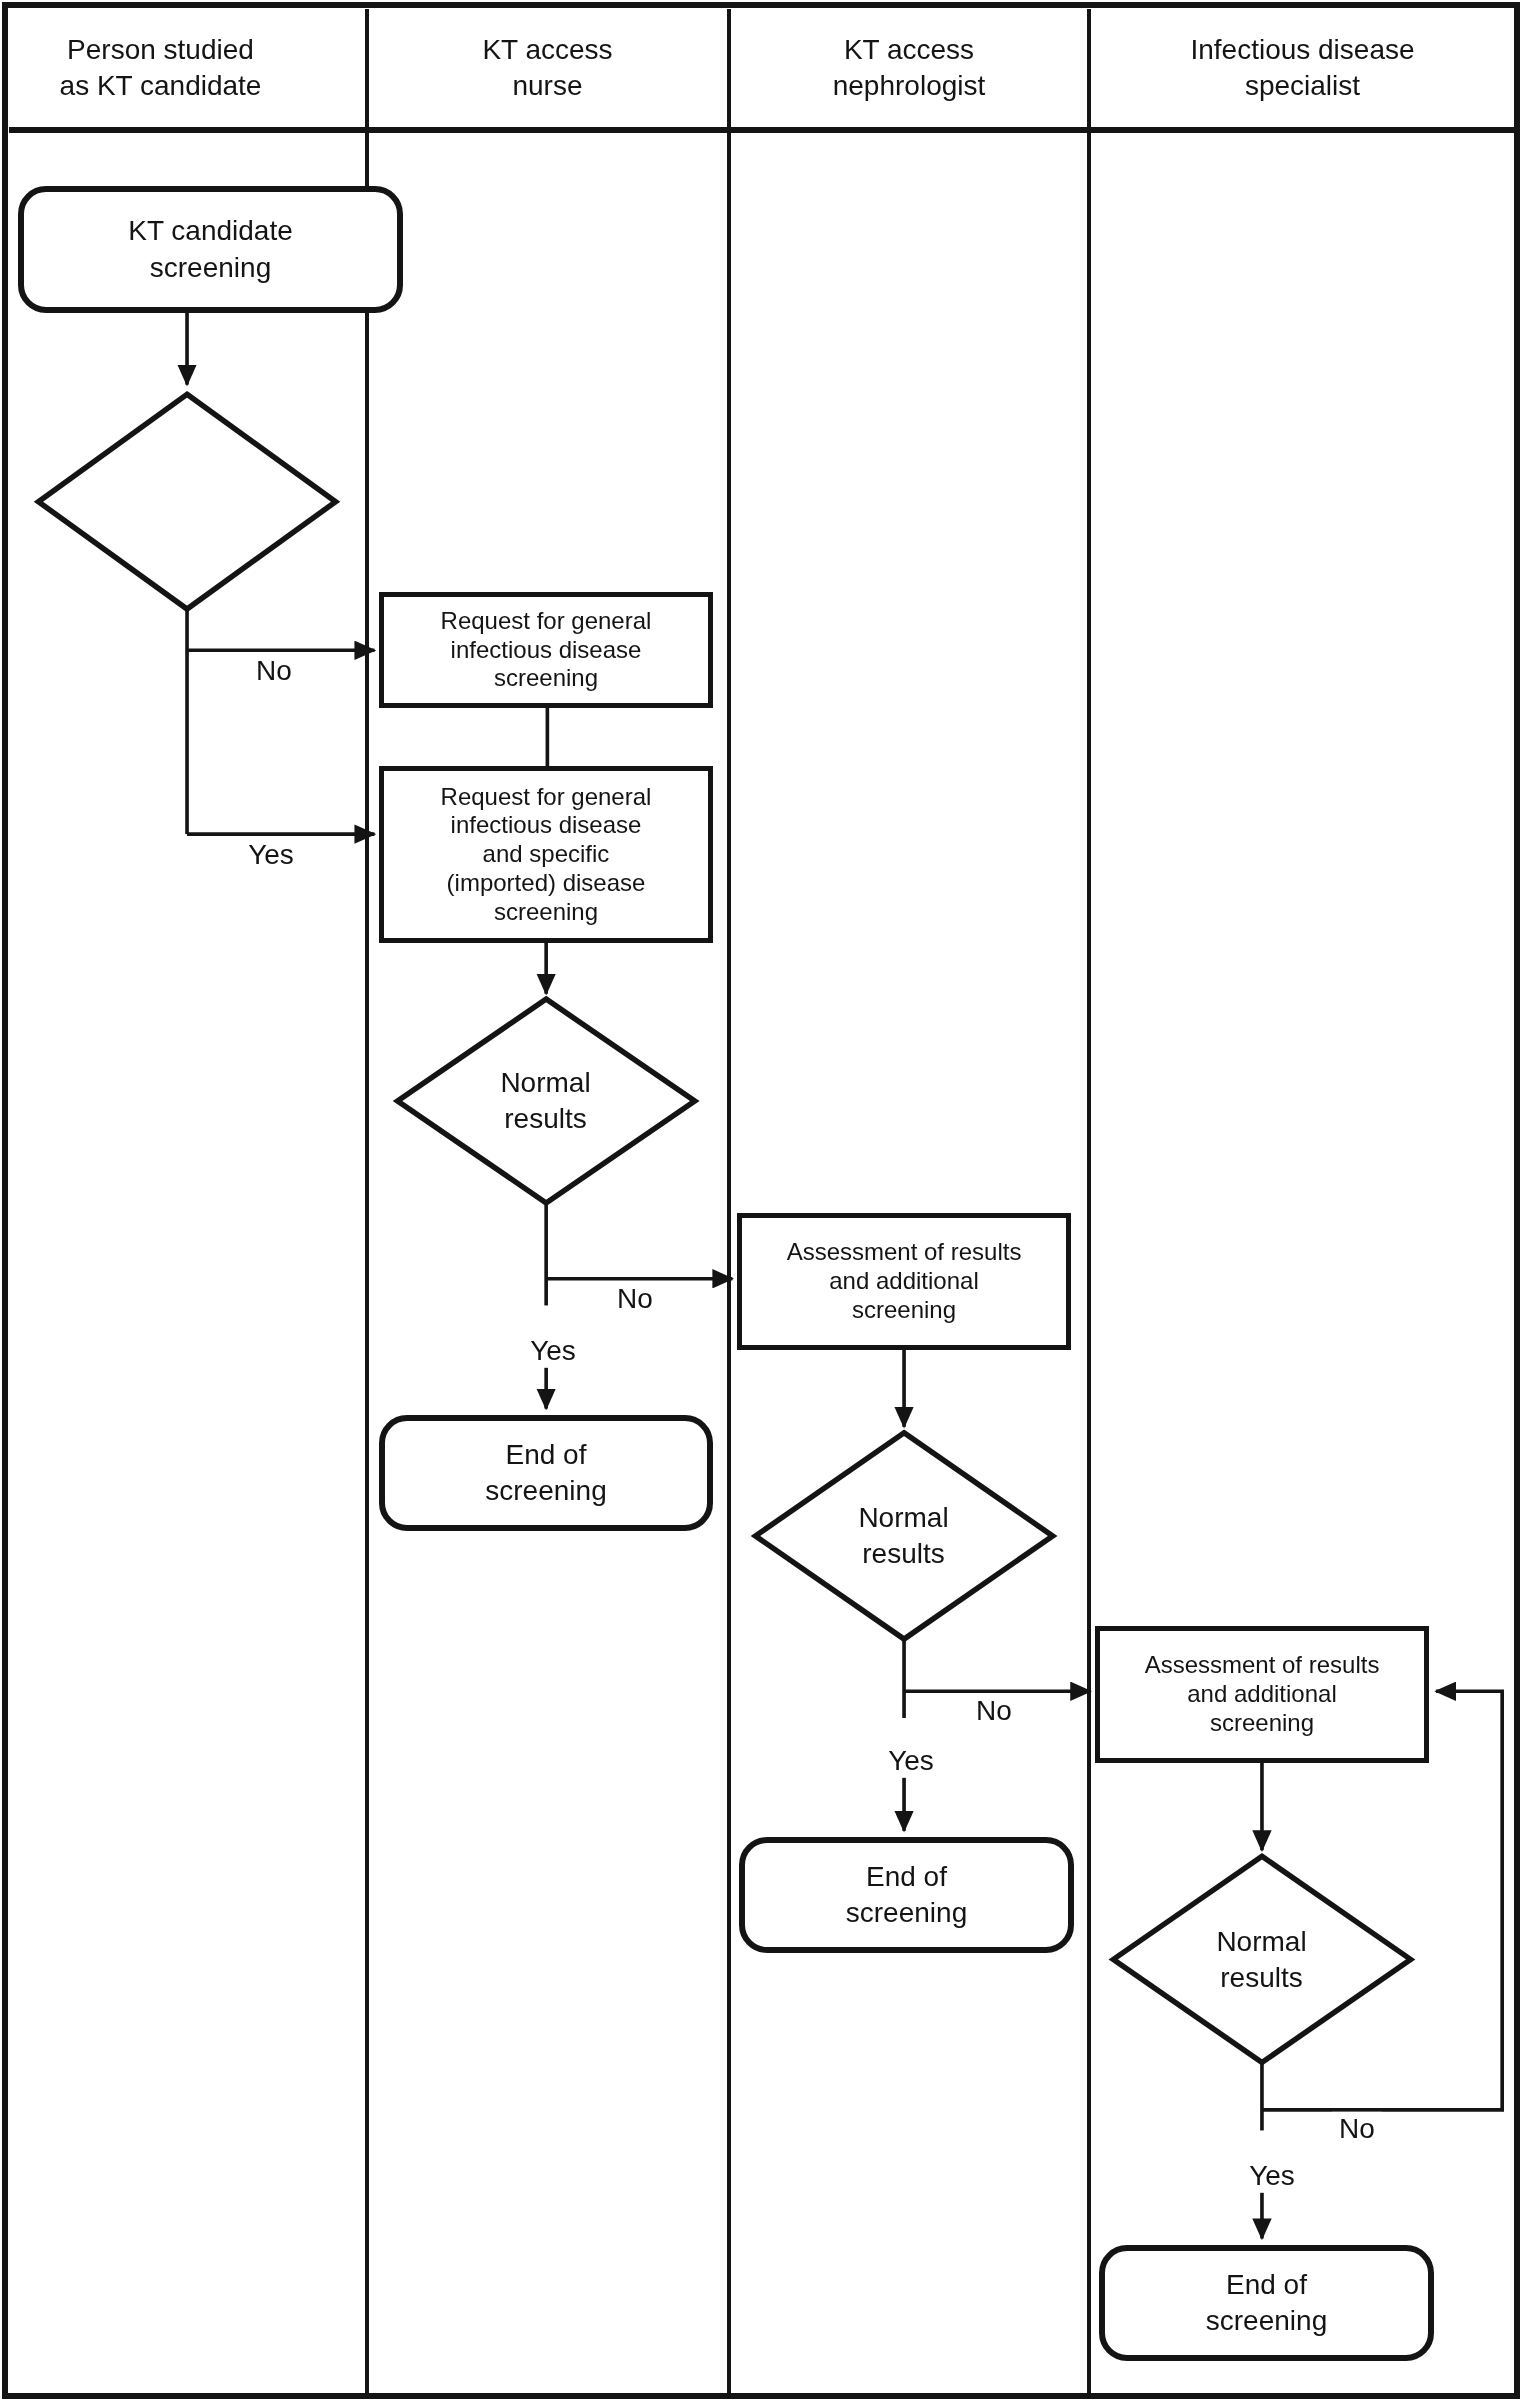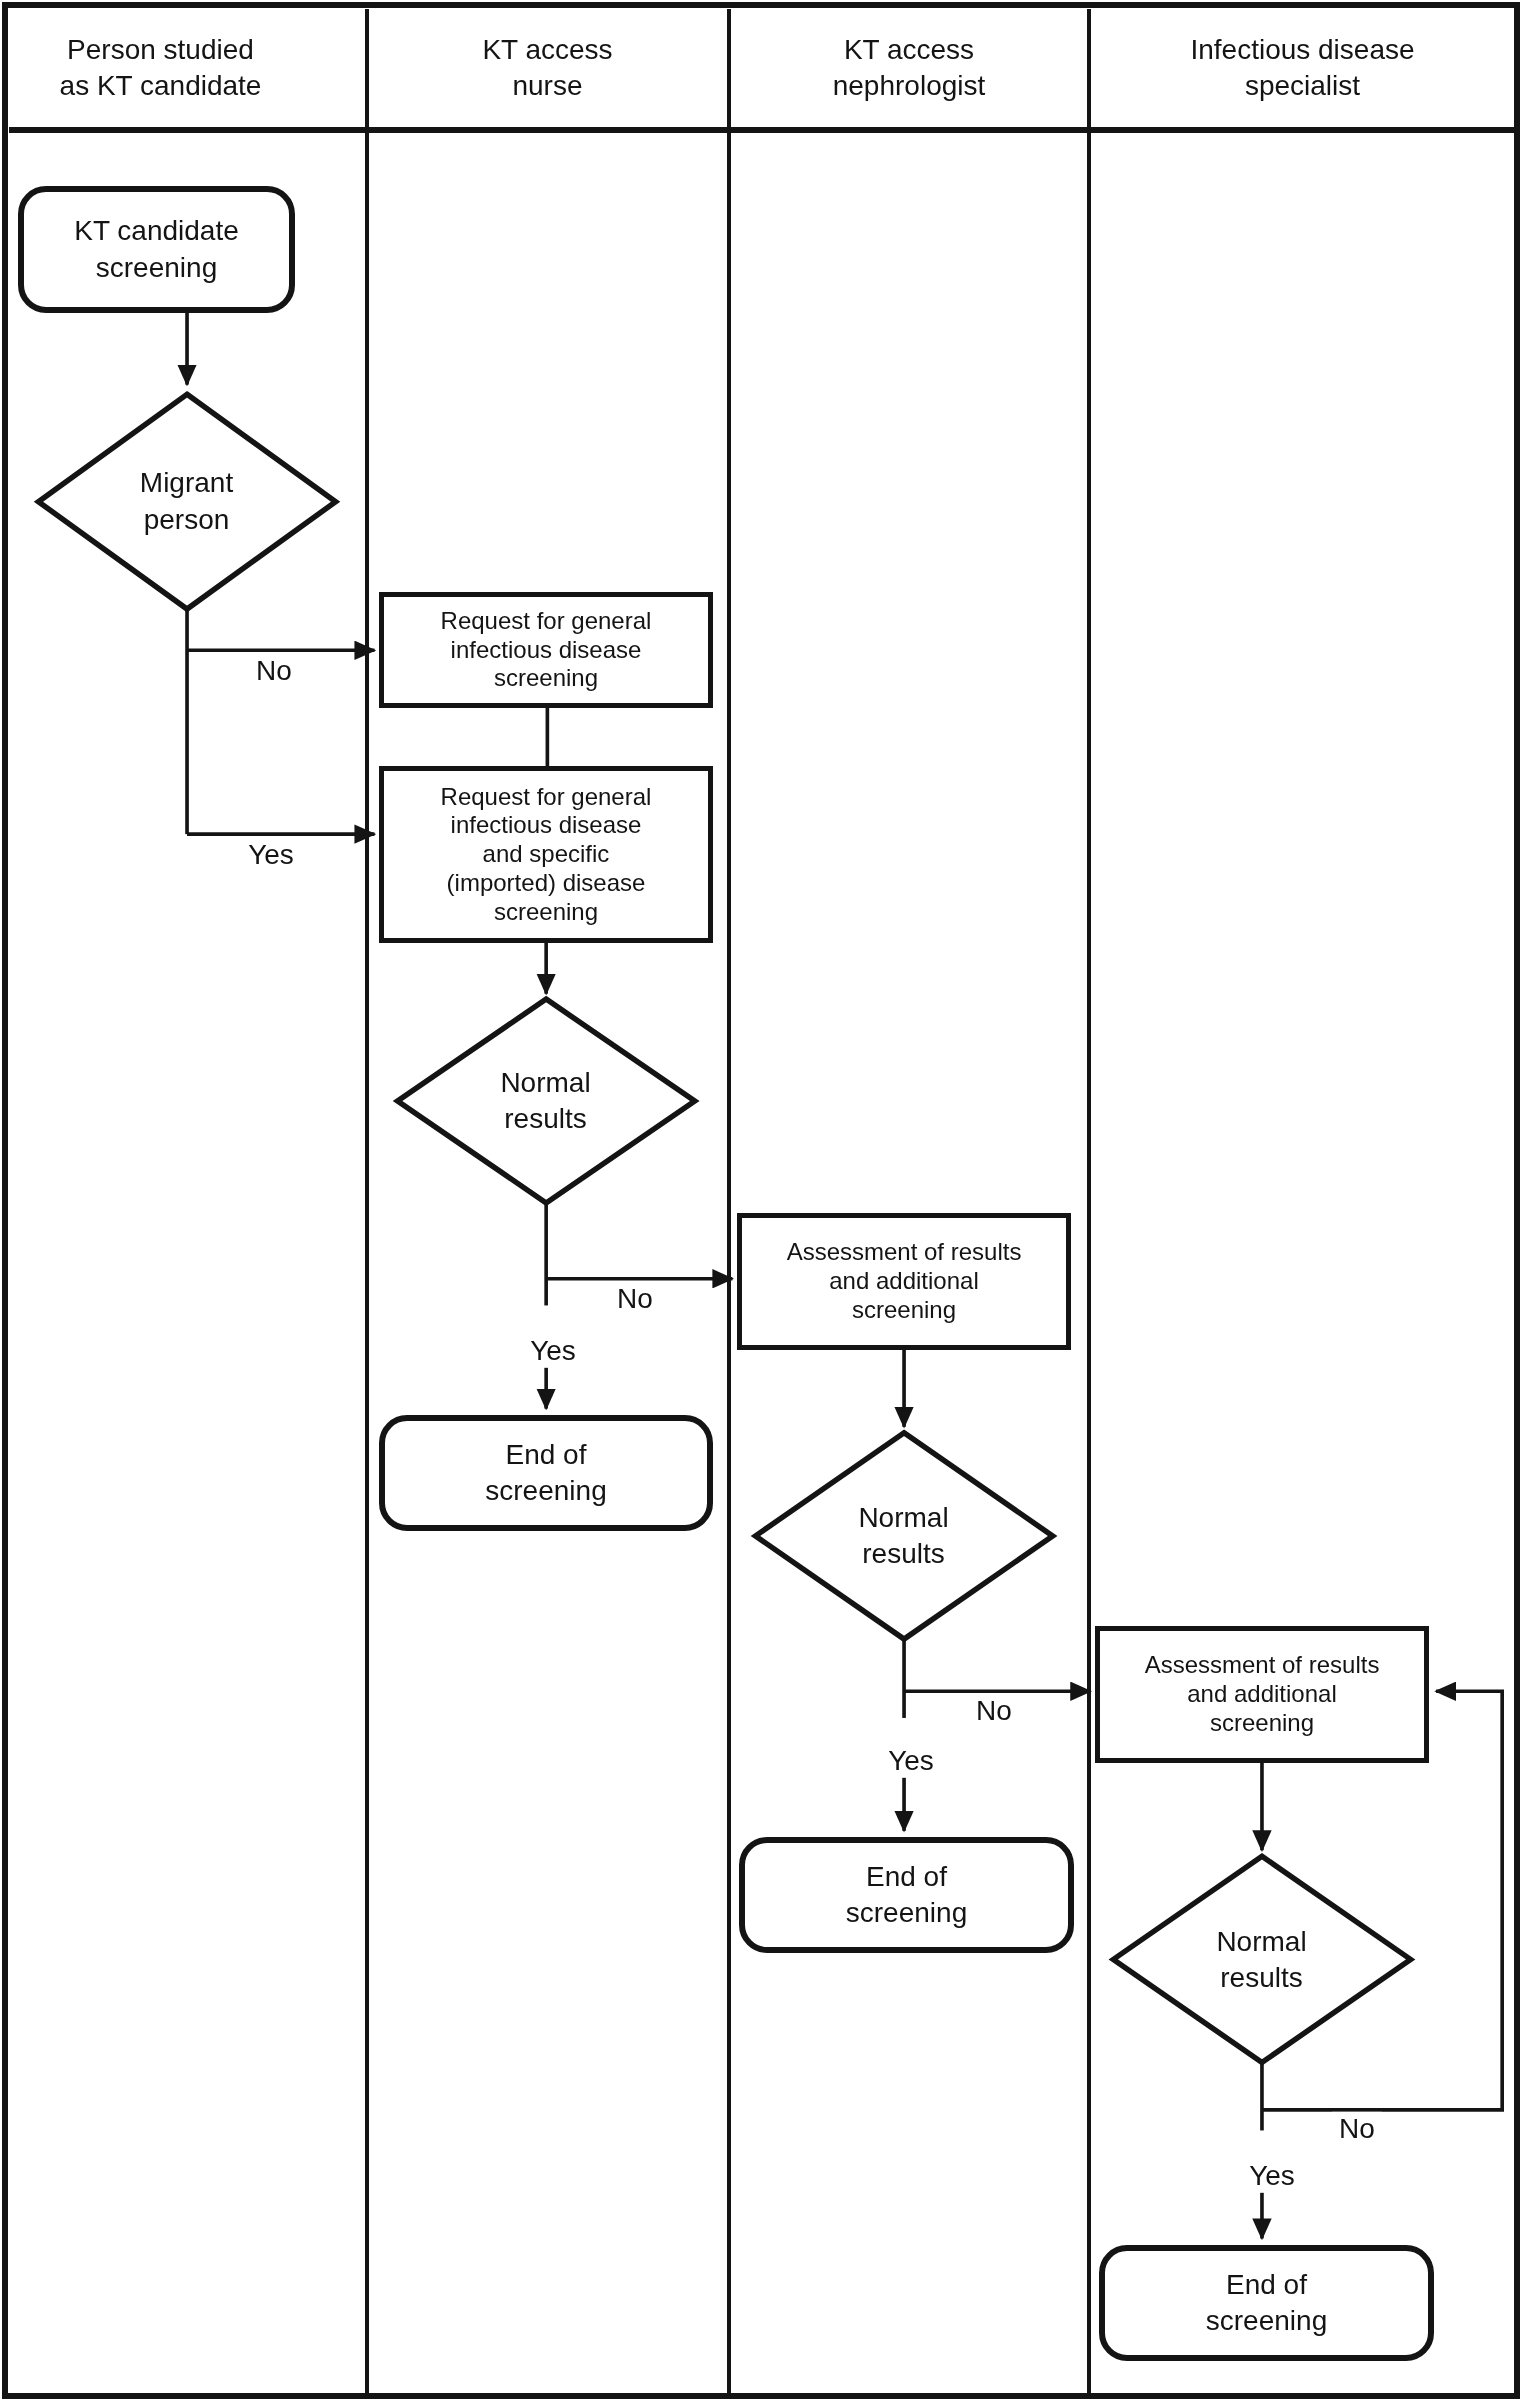--- a/index.html
+++ b/index.html
@@ -119,25 +119,23 @@
     </g>
 
     <g fill="#ffffff" stroke="#141414" stroke-width="9">
       <polygon points="308,650 553,827 308,1004 63,827"></polygon>
       <polygon points="900,1647 1145,1815 900,1983 655,1815"></polygon>
       <polygon points="1490,2362 1735,2532 1490,2702 1245,2532"></polygon>
       <polygon points="2080,3060 2325,3230 2080,3400 1835,3230"></polygon>
     </g>
   </svg>
 
-  <div class="node terminator" style="left:18px;top:186px;width:277px;height:127px;">KT candidate
+  <div class="node terminator" style="left:18px;top:186px;width:385px;height:127px;">KT candidate
 screening</div>
 
-  <div class="diamond-label" style="left:38px;top:394px;width:297px;height:215px;">Migrant
-person</div>
 
   <div class="node process" style="left:379px;top:592px;width:334px;height:116px;">Request for general
 infectious disease
 screening</div>
 
   <div class="node process" style="left:379px;top:766px;width:334px;height:177px;">Request for general
 infectious disease
 and specific
 (imported) disease
 screening</div>

